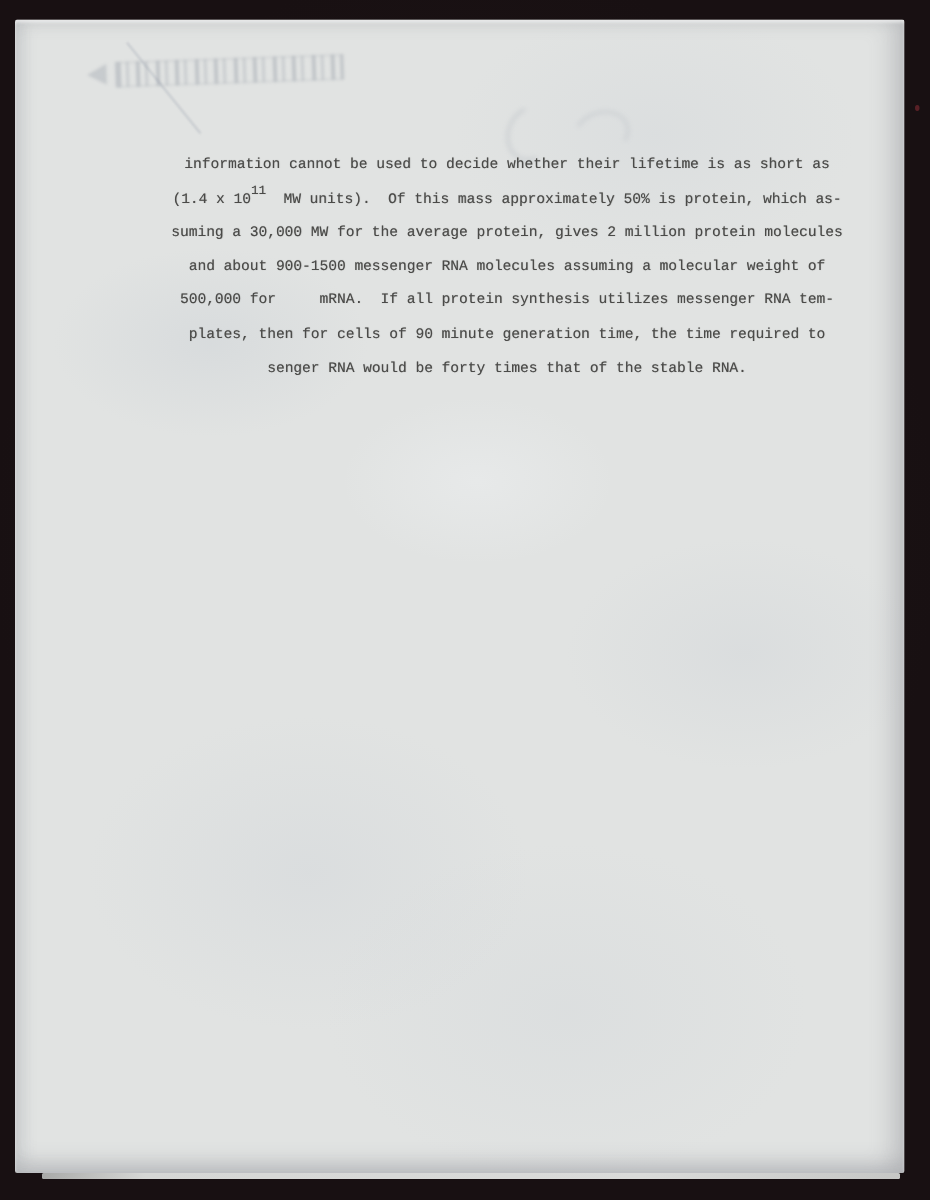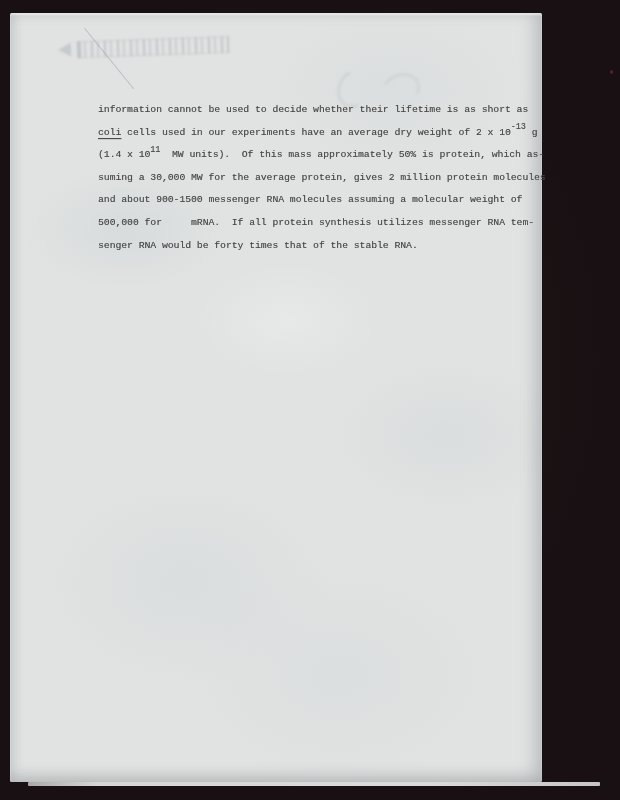--- a/index.html
+++ b/index.html
@@ -6,35 +6,36 @@
   body{
     width:620px;height:800px;overflow:hidden;position:relative;
     background:var(--bg,#181012);
     font-family:"Liberation Mono","DejaVu Sans Mono",monospace;
   }
   .scene{position:absolute;inset:0;
     background:radial-gradient(420px 520px at 50% 45%, rgba(56,40,40,.25), transparent 75%), var(--bg,#181012);
   }
   
   .paper{
-    position:absolute;left:10px;top:13px;width:532px;height:769px;
+    position:absolute;left:10px;top:13px;width:593px;height:769px;
     background-color:var(--paper,#e1e3e2);
     background-image:
       radial-gradient(150px 90px at 22% 28%, rgba(199,205,211,.35), transparent 70%),
       radial-gradient(190px 120px at 72% 10%, rgba(206,211,216,.30), transparent 70%),
       radial-gradient(170px 110px at 82% 55%, rgba(201,206,212,.28), transparent 70%),
       radial-gradient(210px 150px at 33% 74%, rgba(203,208,214,.30), transparent 70%),
       radial-gradient(230px 160px at 62% 86%, rgba(205,210,215,.26), transparent 70%),
       radial-gradient(130px 80px at 52% 40%, rgba(236,238,239,.55), transparent 70%);
     box-shadow:
       inset 0 2px 2px rgba(255,255,255,.55),
       inset -10px 0 14px rgba(100,102,110,.20),
       inset 6px 0 10px rgba(118,120,128,.12),
       inset 0 -9px 12px rgba(100,102,110,.17);
     border-radius:1.5px;
+    text-align:center;
   }
   
   .stamp{
     position:absolute;left:48px;top:20px;height:28px;
     display:flex;align-items:center;
     transform:rotate(-2deg);
     filter:blur(1.2px);opacity:.5;
   }
   .stamp-arrow{
     width:0;height:0;
@@ -98,23 +99,23 @@
 <div class="scene">
   <div class="paper">
     <div class="crease"></div>
     <div class="stamp">
       <span class="stamp-arrow"></span>
       <span class="stamp-band"></span>
     </div>
     <div class="swirl"></div>
     <div class="text-block">
         <div class="line"><span>information cannot be used to decide whether their lifetime is as short as</span></div>
-        <div class="line"><span class="u">coli</span><span> cells used in our experiments have an average dry weight of 2 x 10</span><span class="sup">-13</span><span> g</span></div>
         <div class="line"><span>(1.4 x 10</span><span class="sup">11</span><span>  MW units).  Of this mass approximately 50% is protein, which as-</span></div>
         <div class="line"><span>suming a 30,000 MW for the average protein, gives 2 million protein molecules</span></div>
         <div class="line"><span>and about 900-1500 messenger RNA molecules assuming a molecular weight of</span></div>
         <div class="line"><span>500,000 for     mRNA.  If all protein synthesis utilizes messenger RNA tem-</span></div>
+        <div class="line"><span>plates, then for cells of 90 minute generation time, the time required to</span></div>
         <div class="line"><span>senger RNA would be forty times that of the stable RNA.</span></div>
       </div>
   </div>
   <div class="under-sheet"></div>
   <div class="red-speck"></div>
 </div>
 
 </body></html>

